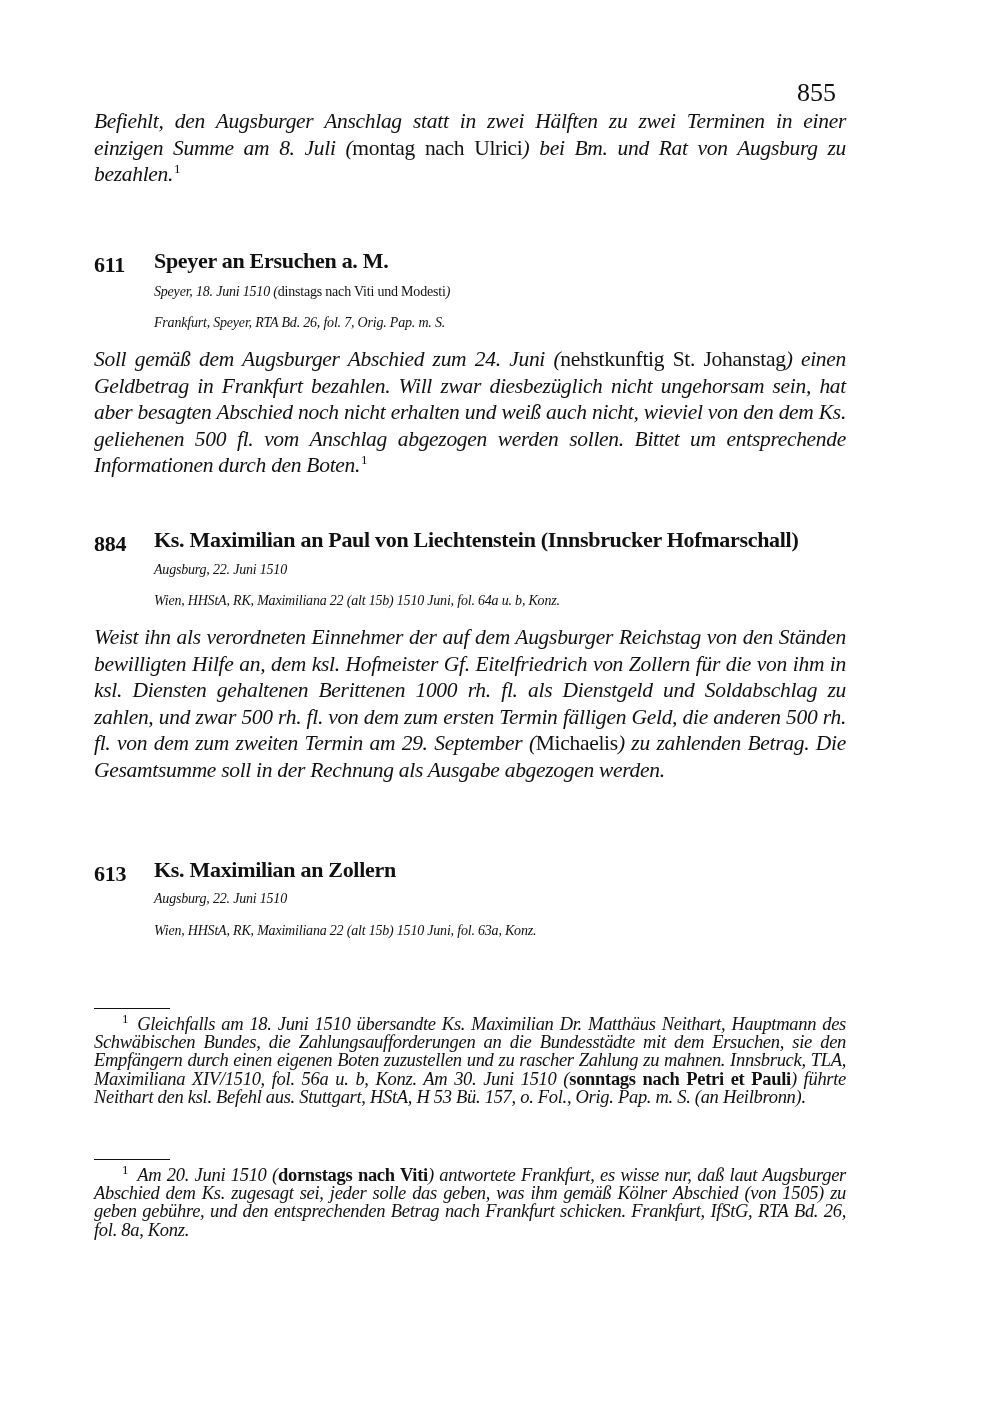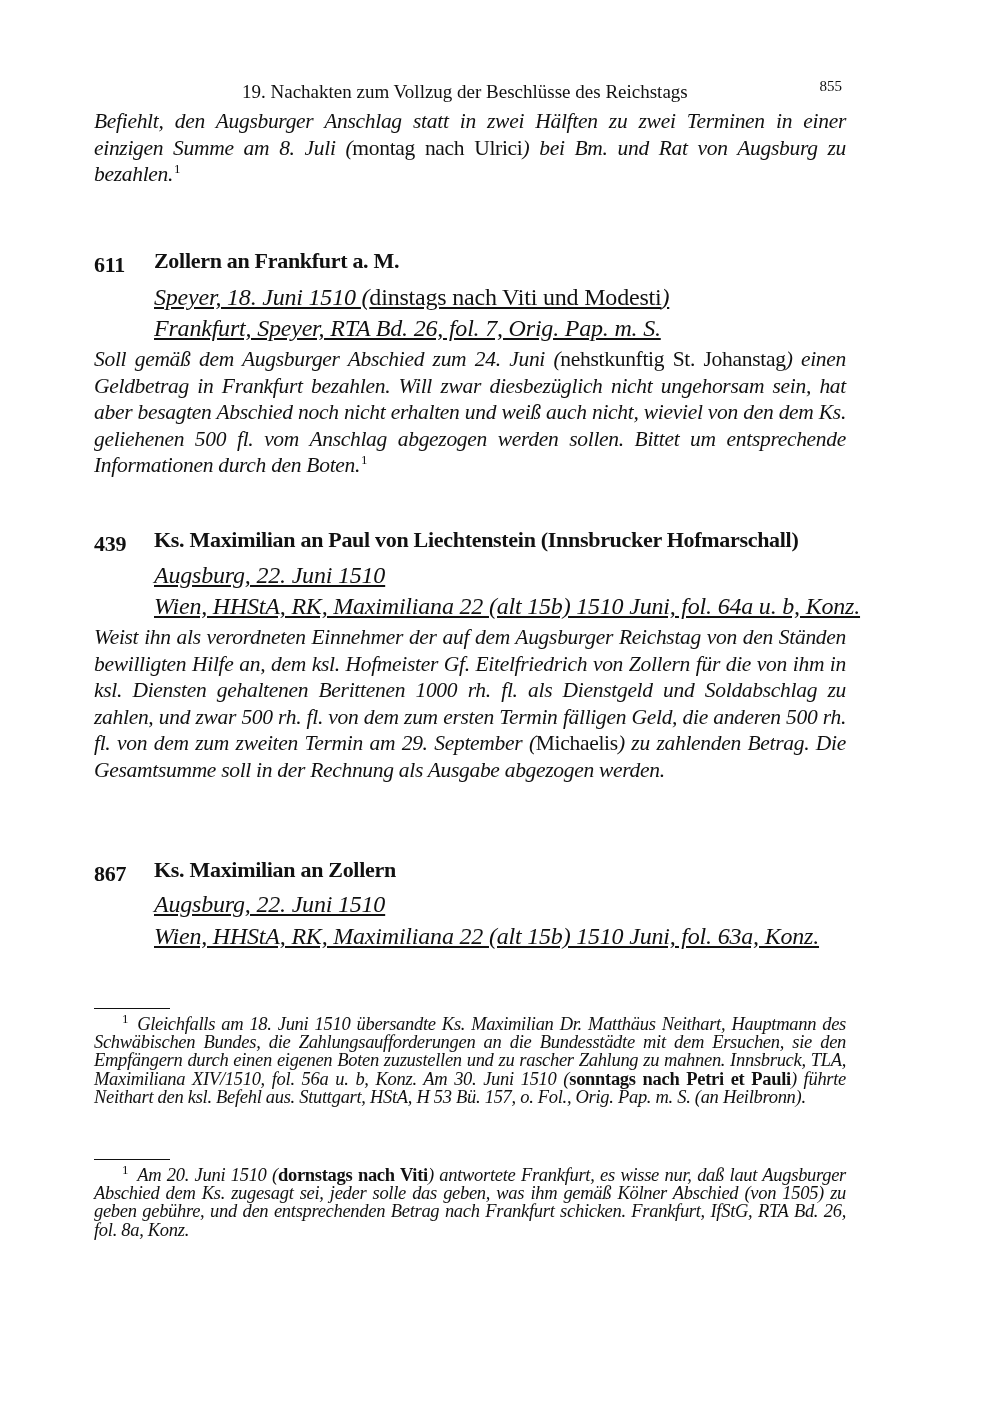--- a/index.html
+++ b/index.html
@@ -29,23 +29,23 @@
       height: 30px;
       font-size: 19px;
     }
     .running-head .title {
       position: absolute;
       left: 148px;
       top: 3px;
     }
     .running-head .page-num {
       position: absolute;
-      right: 4px;
+      right: 10px;
       top: 0;
-      font-size: 15px;
+      font-size: 26px;
     }
     .para {
       position: absolute;
       left: 0;
       width: 752px;
       font-size: 21.5px;
       line-height: 26.5px;
       font-style: italic;
       text-align: justify;
       text-align-last: left;
@@ -74,25 +74,24 @@
     }
     .entry-head .ttl {
       position: absolute;
       left: 60px;
       top: 0;
       white-space: nowrap;
     }
     .meta {
       position: absolute;
       left: 60px;
-      font-size: 24px;
+      font-size: 14px;
       font-style: italic;
       white-space: nowrap;
       letter-spacing: -0.2px;
-      text-decoration: underline;
     }
     .meta .roman { font-style: normal; }
     .fn-rule {
       position: absolute;
       left: 0;
       width: 76px;
       height: 0;
       border-top: 1px solid #111;
     }
     .footnote {
@@ -115,44 +114,43 @@
       margin-left: 28px;
       margin-right: 9px;
     }
   </style>
 </head>
 <body>
 
 <div class="page">
 
   <div class="running-head">
-    <span class="title">19. Nachakten zum Vollzug der Beschlüsse des Reichstags</span>
     <span class="page-num">855</span>
   </div>
 
   <p class="para" style="top:108px; margin:0;"><span>Befiehlt, den Augsburger Anschlag statt in zwei Hälften zu zwei Terminen in einer einzigen Summe am 8. Juli (</span><span class="roman">montag nach Ulrici</span><span>) bei Bm. und Rat von Augsburg zu bezahlen.</span><sup class="fn">1</sup></p>
 
   <div class="entry-head" style="top:248px;">
     <span class="num">611</span>
-    <span class="ttl">Zollern an Frankfurt a. M.</span>
+    <span class="ttl">Speyer an Ersuchen a. M.</span>
   </div>
   <div class="meta" style="top:284px;"><span>Speyer, 18. Juni 1510 (</span><span class="roman">dinstags nach Viti und Modesti</span><span>)</span></div>
   <div class="meta" style="top:315px;">Frankfurt, Speyer, RTA Bd. 26, fol. 7, Orig. Pap. m. S.</div>
   <p class="para" style="top:346px; margin:0;"><span>Soll gemäß dem Augsburger Abschied zum 24. Juni (</span><span class="roman">nehstkunftig St. Johanstag</span><span>) einen Geldbetrag in Frankfurt bezahlen. Will zwar diesbezüglich nicht ungehorsam sein, hat aber besagten Abschied noch nicht erhalten und weiß auch nicht, wieviel von den dem Ks. geliehenen 500 fl. vom Anschlag abgezogen werden sollen. Bittet um entsprechende Informationen durch den Boten.</span><sup class="fn">1</sup></p>
 
   <div class="entry-head" style="top:527px;">
-    <span class="num">439</span>
+    <span class="num">884</span>
     <span class="ttl">Ks. Maximilian an Paul von Liechtenstein (Innsbrucker Hofmarschall)</span>
   </div>
   <div class="meta" style="top:562px;">Augsburg, 22. Juni 1510</div>
   <div class="meta" style="top:593px;">Wien, HHStA, RK, Maximiliana 22 (alt 15b) 1510 Juni, fol. 64a u. b, Konz.</div>
   <p class="para" style="top:624px; margin:0;"><span>Weist ihn als verordneten Einnehmer der auf dem Augsburger Reichstag von den Ständen bewilligten Hilfe an, dem ksl. Hofmeister Gf. Eitelfriedrich von Zollern für die von ihm in ksl. Diensten gehaltenen Berittenen 1000 rh. fl. als Dienstgeld und Soldabschlag zu zahlen, und zwar 500 rh. fl. von dem zum ersten Termin fälligen Geld, die anderen 500 rh. fl. von dem zum zweiten Termin am 29. September (</span><span class="roman">Michaelis</span><span>) zu zahlenden Betrag. Die Gesamtsumme soll in der Rechnung als Ausgabe abgezogen werden.</span></p>
 
   <div class="entry-head" style="top:857px;">
-    <span class="num">867</span>
+    <span class="num">613</span>
     <span class="ttl">Ks. Maximilian an Zollern</span>
   </div>
   <div class="meta" style="top:891px;">Augsburg, 22. Juni 1510</div>
   <div class="meta" style="top:923px;">Wien, HHStA, RK, Maximiliana 22 (alt 15b) 1510 Juni, fol. 63a, Konz.</div>
 
   <div class="fn-rule" style="top:1008px;"></div>
   <p class="footnote" style="top:1015px; margin:0;"><span class="fn-mark">1</span><span>Gleichfalls am 18. Juni 1510 übersandte Ks. Maximilian Dr. Matthäus Neithart, Hauptmann des Schwäbischen Bundes, die Zahlungsaufforderungen an die Bundesstädte mit dem Ersuchen, sie den Empfängern durch einen eigenen Boten zuzustellen und zu rascher Zahlung zu mahnen. Innsbruck, TLA, Maximiliana XIV/1510, fol. 56a u. b, Konz. Am 30. Juni 1510 (</span><span class="roman">sonntags nach Petri et Pauli</span><span>) führte Neithart den ksl. Befehl aus. Stuttgart, HStA, H 53 Bü. 157, o. Fol., Orig. Pap. m. S. (an Heilbronn).</span></p>
 
   <div class="fn-rule" style="top:1159px;"></div>
   <p class="footnote" style="top:1166px; margin:0;"><span class="fn-mark">1</span><span>Am 20. Juni 1510 (</span><span class="roman">dornstags nach Viti</span><span>) antwortete Frankfurt, es wisse nur, daß laut Augsburger Abschied dem Ks. zugesagt sei, jeder solle das geben, was ihm gemäß Kölner Abschied (von 1505) zu geben gebühre, und den entsprechenden Betrag nach Frankfurt schicken. Frankfurt, IfStG, RTA Bd. 26, fol. 8a, Konz.</span></p>

